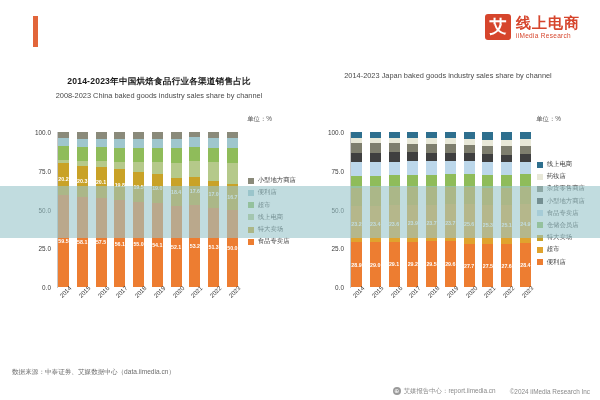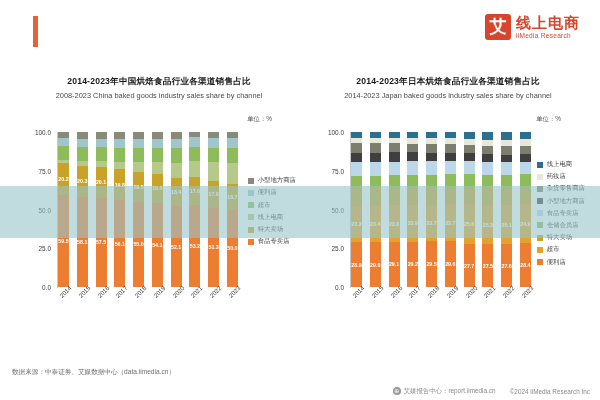--- a/index.html
+++ b/index.html
@@ -287,21 +287,20 @@
           <span class="legend-label">特大卖场</span>
         </div>
         <div class="legend-item">
           <span class="legend-swatch" style="background: rgb(237, 125, 49);"></span>
           <span class="legend-label">食品专卖店</span>
         </div>
       </div>
   </div>
 
   <div class="panel" id="panel-right">
-    <div class="chart-title">2014-2023年日本烘焙食品行业各渠道销售占比</div>
     <div class="chart-subtitle">2014-2023 Japan baked goods industry sales share by channel</div>
     <div class="unit">单位：%</div>
     <div class="yaxis" id="yaxis-right">
         <div class="ytick" style="top: 155px;">0.0</div>
         <div class="ytick" style="top: 116.25px;">25.0</div>
         <div class="ytick" style="top: 77.5px;">50.0</div>
         <div class="ytick" style="top: 38.75px;">75.0</div>
         <div class="ytick" style="top: 0px;">100.0</div>
       </div>
     <div class="axis-line"></div>

